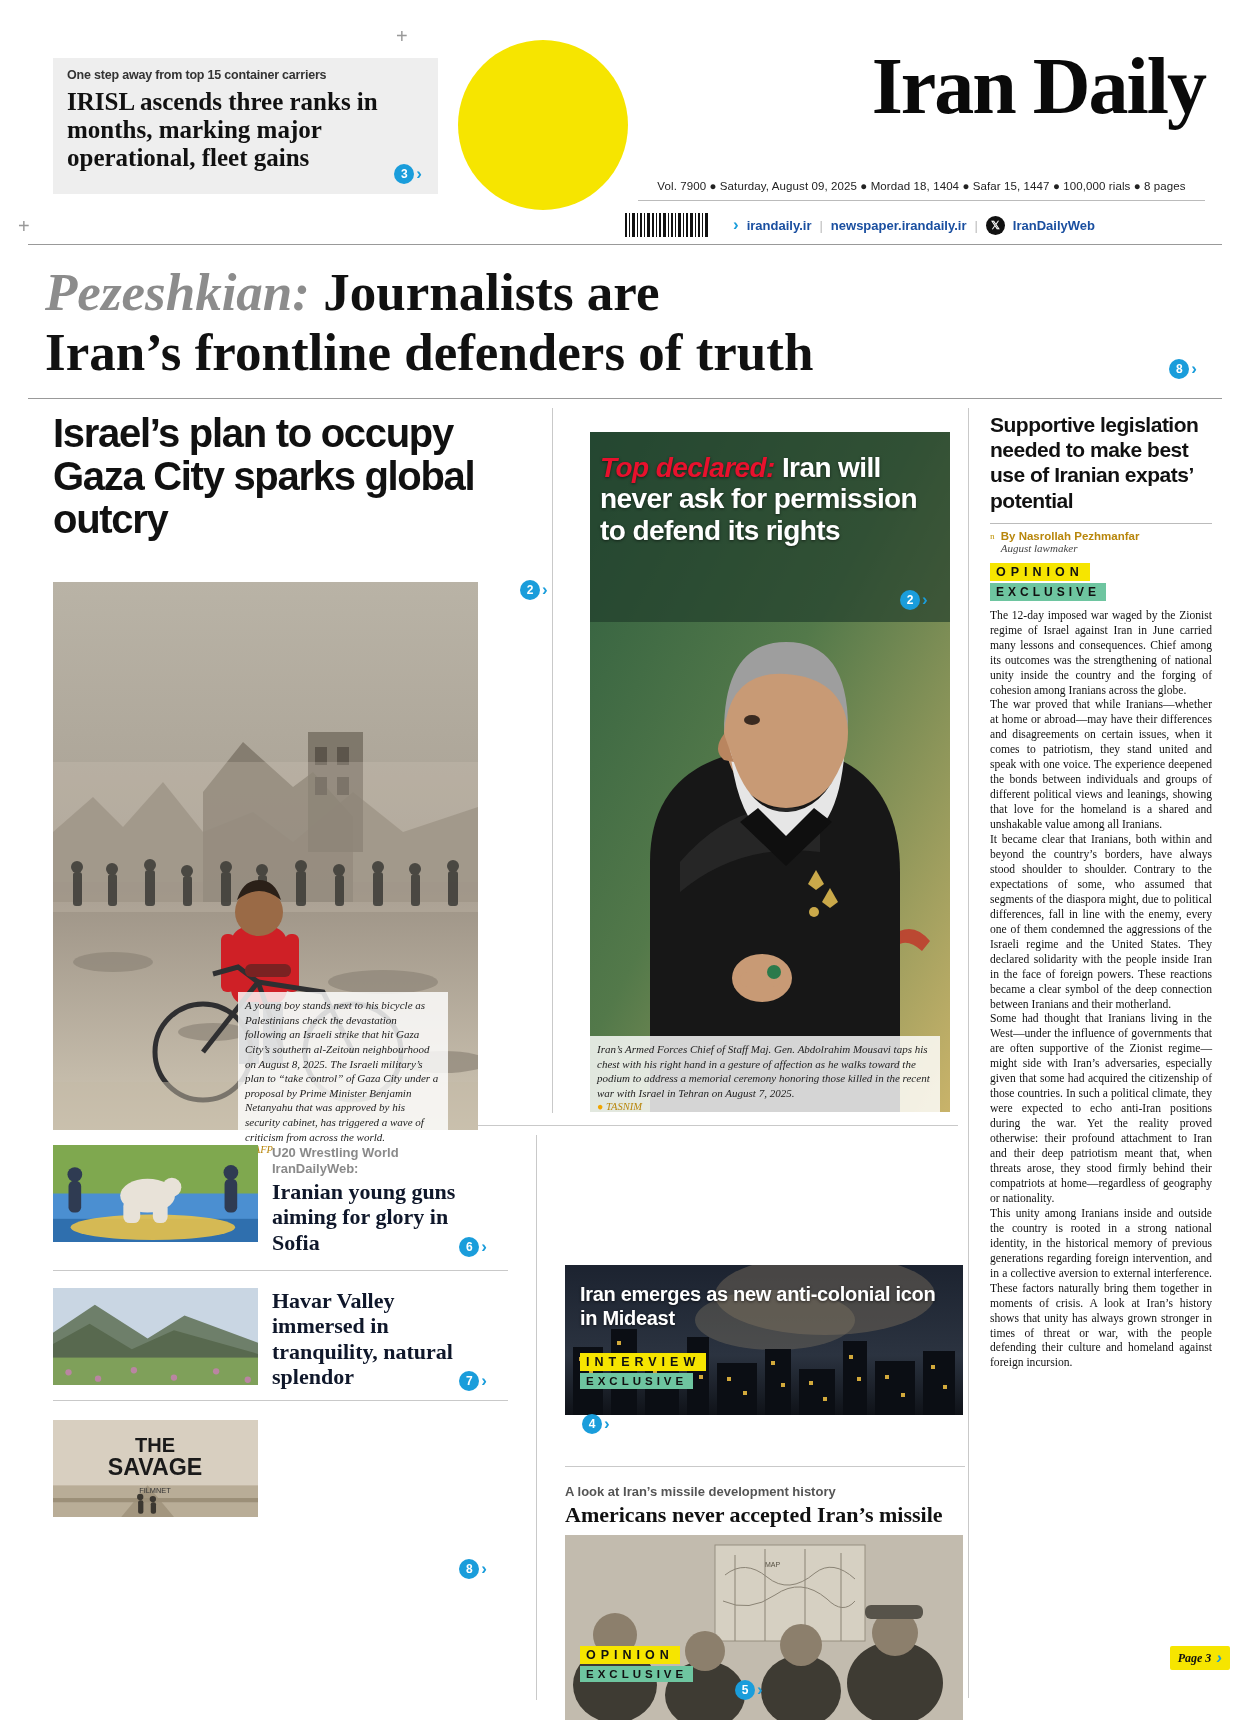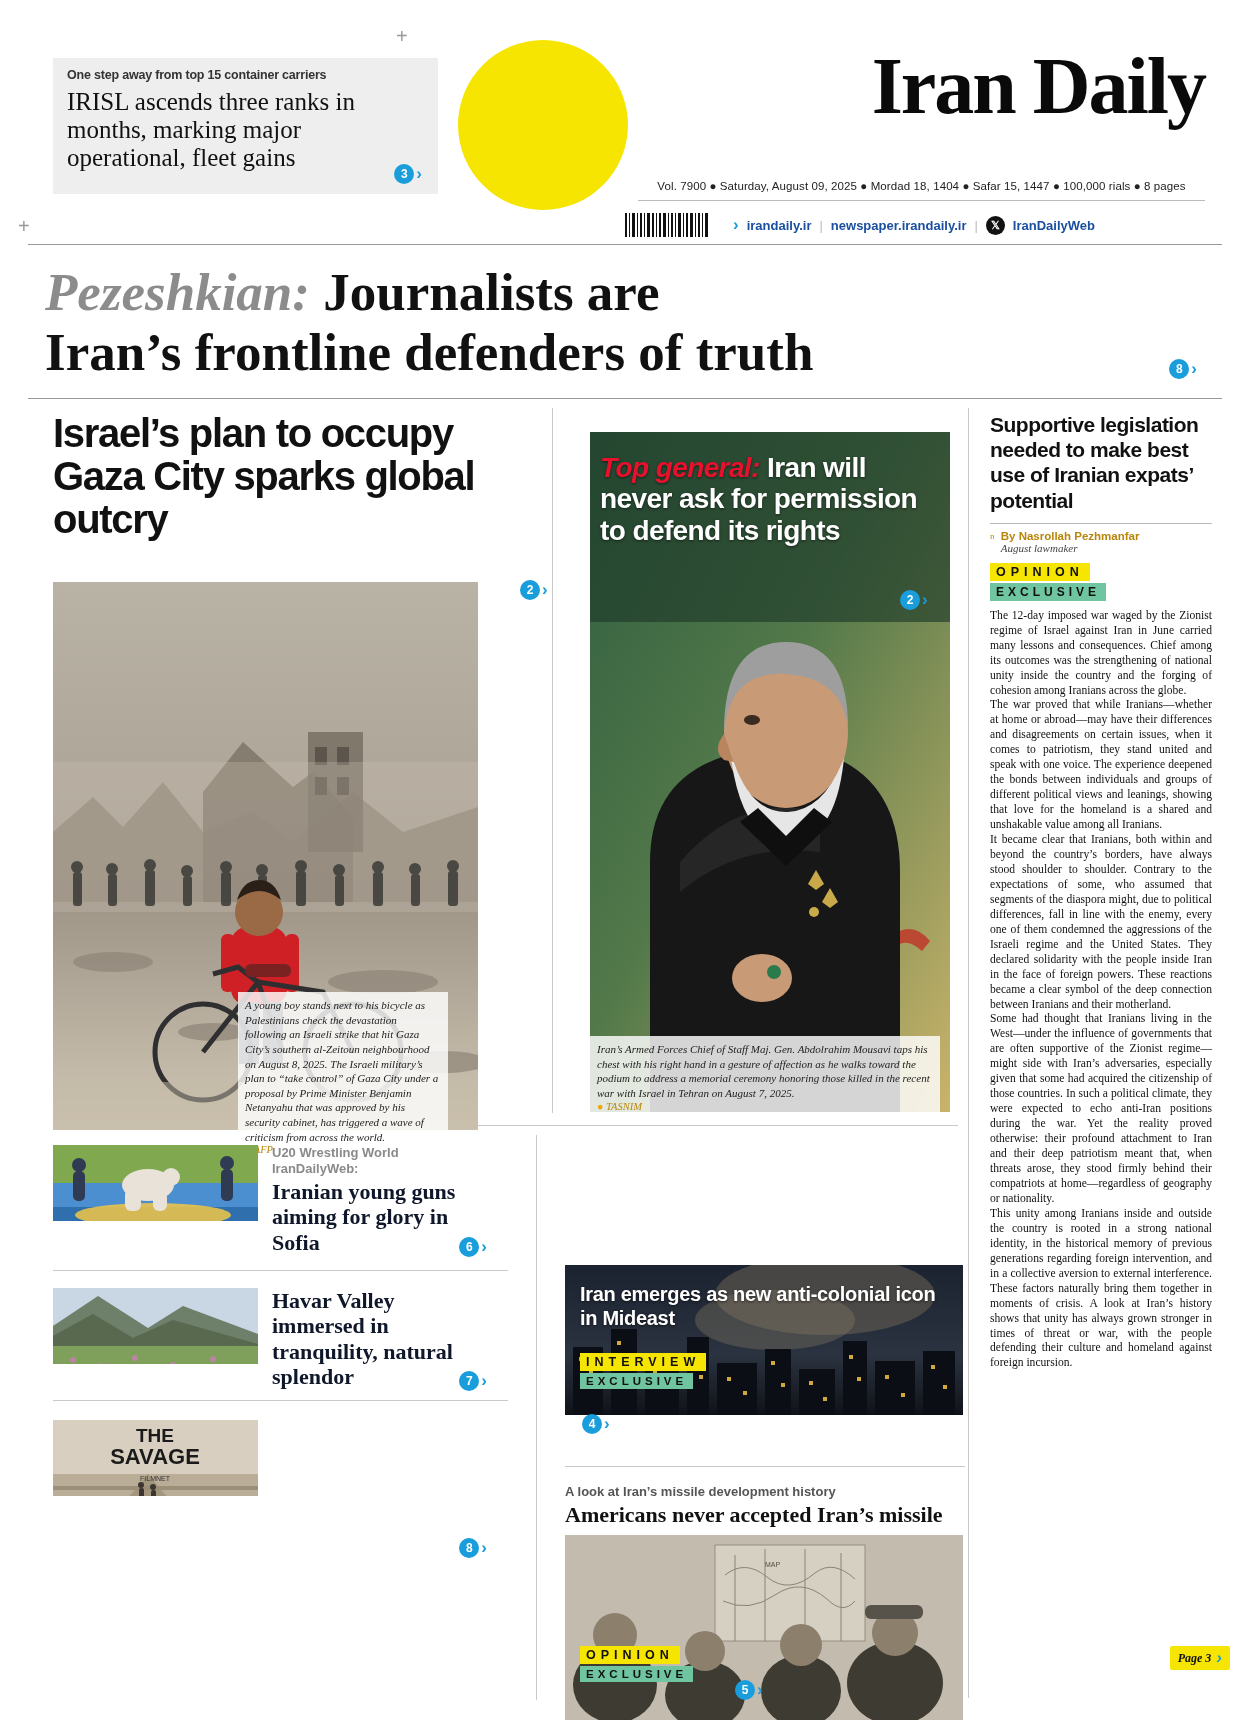--- a/index.html
+++ b/index.html
@@ -24,21 +24,21 @@
     position:absolute; left:53px; top:58px; width:385px; height:136px;
     background:#eeeeee; padding:10px 14px 8px 14px;
   }
   .promo-kicker {
     font-family:"Liberation Sans", sans-serif;
     font-size:12.5px; font-weight:700; color:#333; letter-spacing:-0.2px;
     margin-bottom:6px;
   }
   .promo-head {
     font-family:"Liberation Serif", serif;
-    font-weight:400; font-size:25px; line-height:1.12; color:#111;
+    font-weight:700; font-size:25px; line-height:1.12; color:#111;
   }
   .pagebadge {
     display:inline-flex; align-items:center; gap:2px;
     vertical-align:middle;
   }
   .pgnum {
     display:inline-flex; align-items:center; justify-content:center;
     width:20px; height:20px; border-radius:50%;
     background:#1a9ddb; color:#fff;
     font-family:"Liberation Sans", sans-serif; font-size:12px; font-weight:700;
@@ -156,21 +156,21 @@
   .op-body p { margin:0 0 0 0; text-indent:0; }
   .page8 {
     position:absolute; right:20px; bottom:64px;
     background:#f6e500; padding:2px 8px; border-radius:2px;
     font-family:"Liberation Serif", serif; font-style:italic; font-weight:700; font-size:12px;
     display:flex; align-items:center; gap:5px;
   }
 
   
   .mini { position:absolute; display:flex; gap:14px; }
-  .mini-thumb { width:205px; height:76px; overflow:hidden; flex:0 0 auto;text-align:right; }
+  .mini-thumb { width:205px; height:97px; overflow:hidden; flex:0 0 auto;text-align:right; }
   .mini-text { width:215px; position:relative; }
   .mini-kicker {
     font-family:"Liberation Sans", sans-serif; font-weight:700;
     font-size:13px; line-height:1.2; color:#8a8a8a; margin-bottom:3px;
   }
   .mini-head {
     font-family:"Liberation Serif", serif; font-weight:700;
     font-size:22px; line-height:1.15; color:#0f172a;
   }
   .mini-badge { position:absolute; right:0; bottom:-2px; }
@@ -431,21 +431,21 @@
 
         <g fill="#c89a75">
           <ellipse cx="172" cy="546" rx="30" ry="24"></ellipse>
           <rect x="150" y="540" width="40" height="15" rx="7"></rect>
         </g>
         <circle cx="184" cy="540" r="7" fill="#2b7a4b"></circle>
       </g>
     </svg>
   </div>
   <div class="center-head-overlay">
-    <span class="red-kicker">Top general:</span>
+    <span class="red-kicker">Top declared:</span>
     <span>Iran will never ask for permission to defend its rights</span>
   </div>
   <div class="pagebadge" style="position:absolute; left:900px; top:590px;">
     <span class="pgnum">2</span>
     <span class="pgchev">›</span>
   </div>
   <div class="cap-box" style="left:590px; top:1036px; width:350px;">
     <div class="cap">Iran’s Armed Forces Chief of Staff Maj. Gen. Abdolrahim Mousavi taps his chest with his right hand in a gesture of affection as he walks toward the podium to address a memorial ceremony honoring those killed in the recent war with Israel in Tehran on August 7, 2025.</div>
     <div class="credit"><span class="bullet">●</span> <span>TASNIM</span></div>
   </div>

